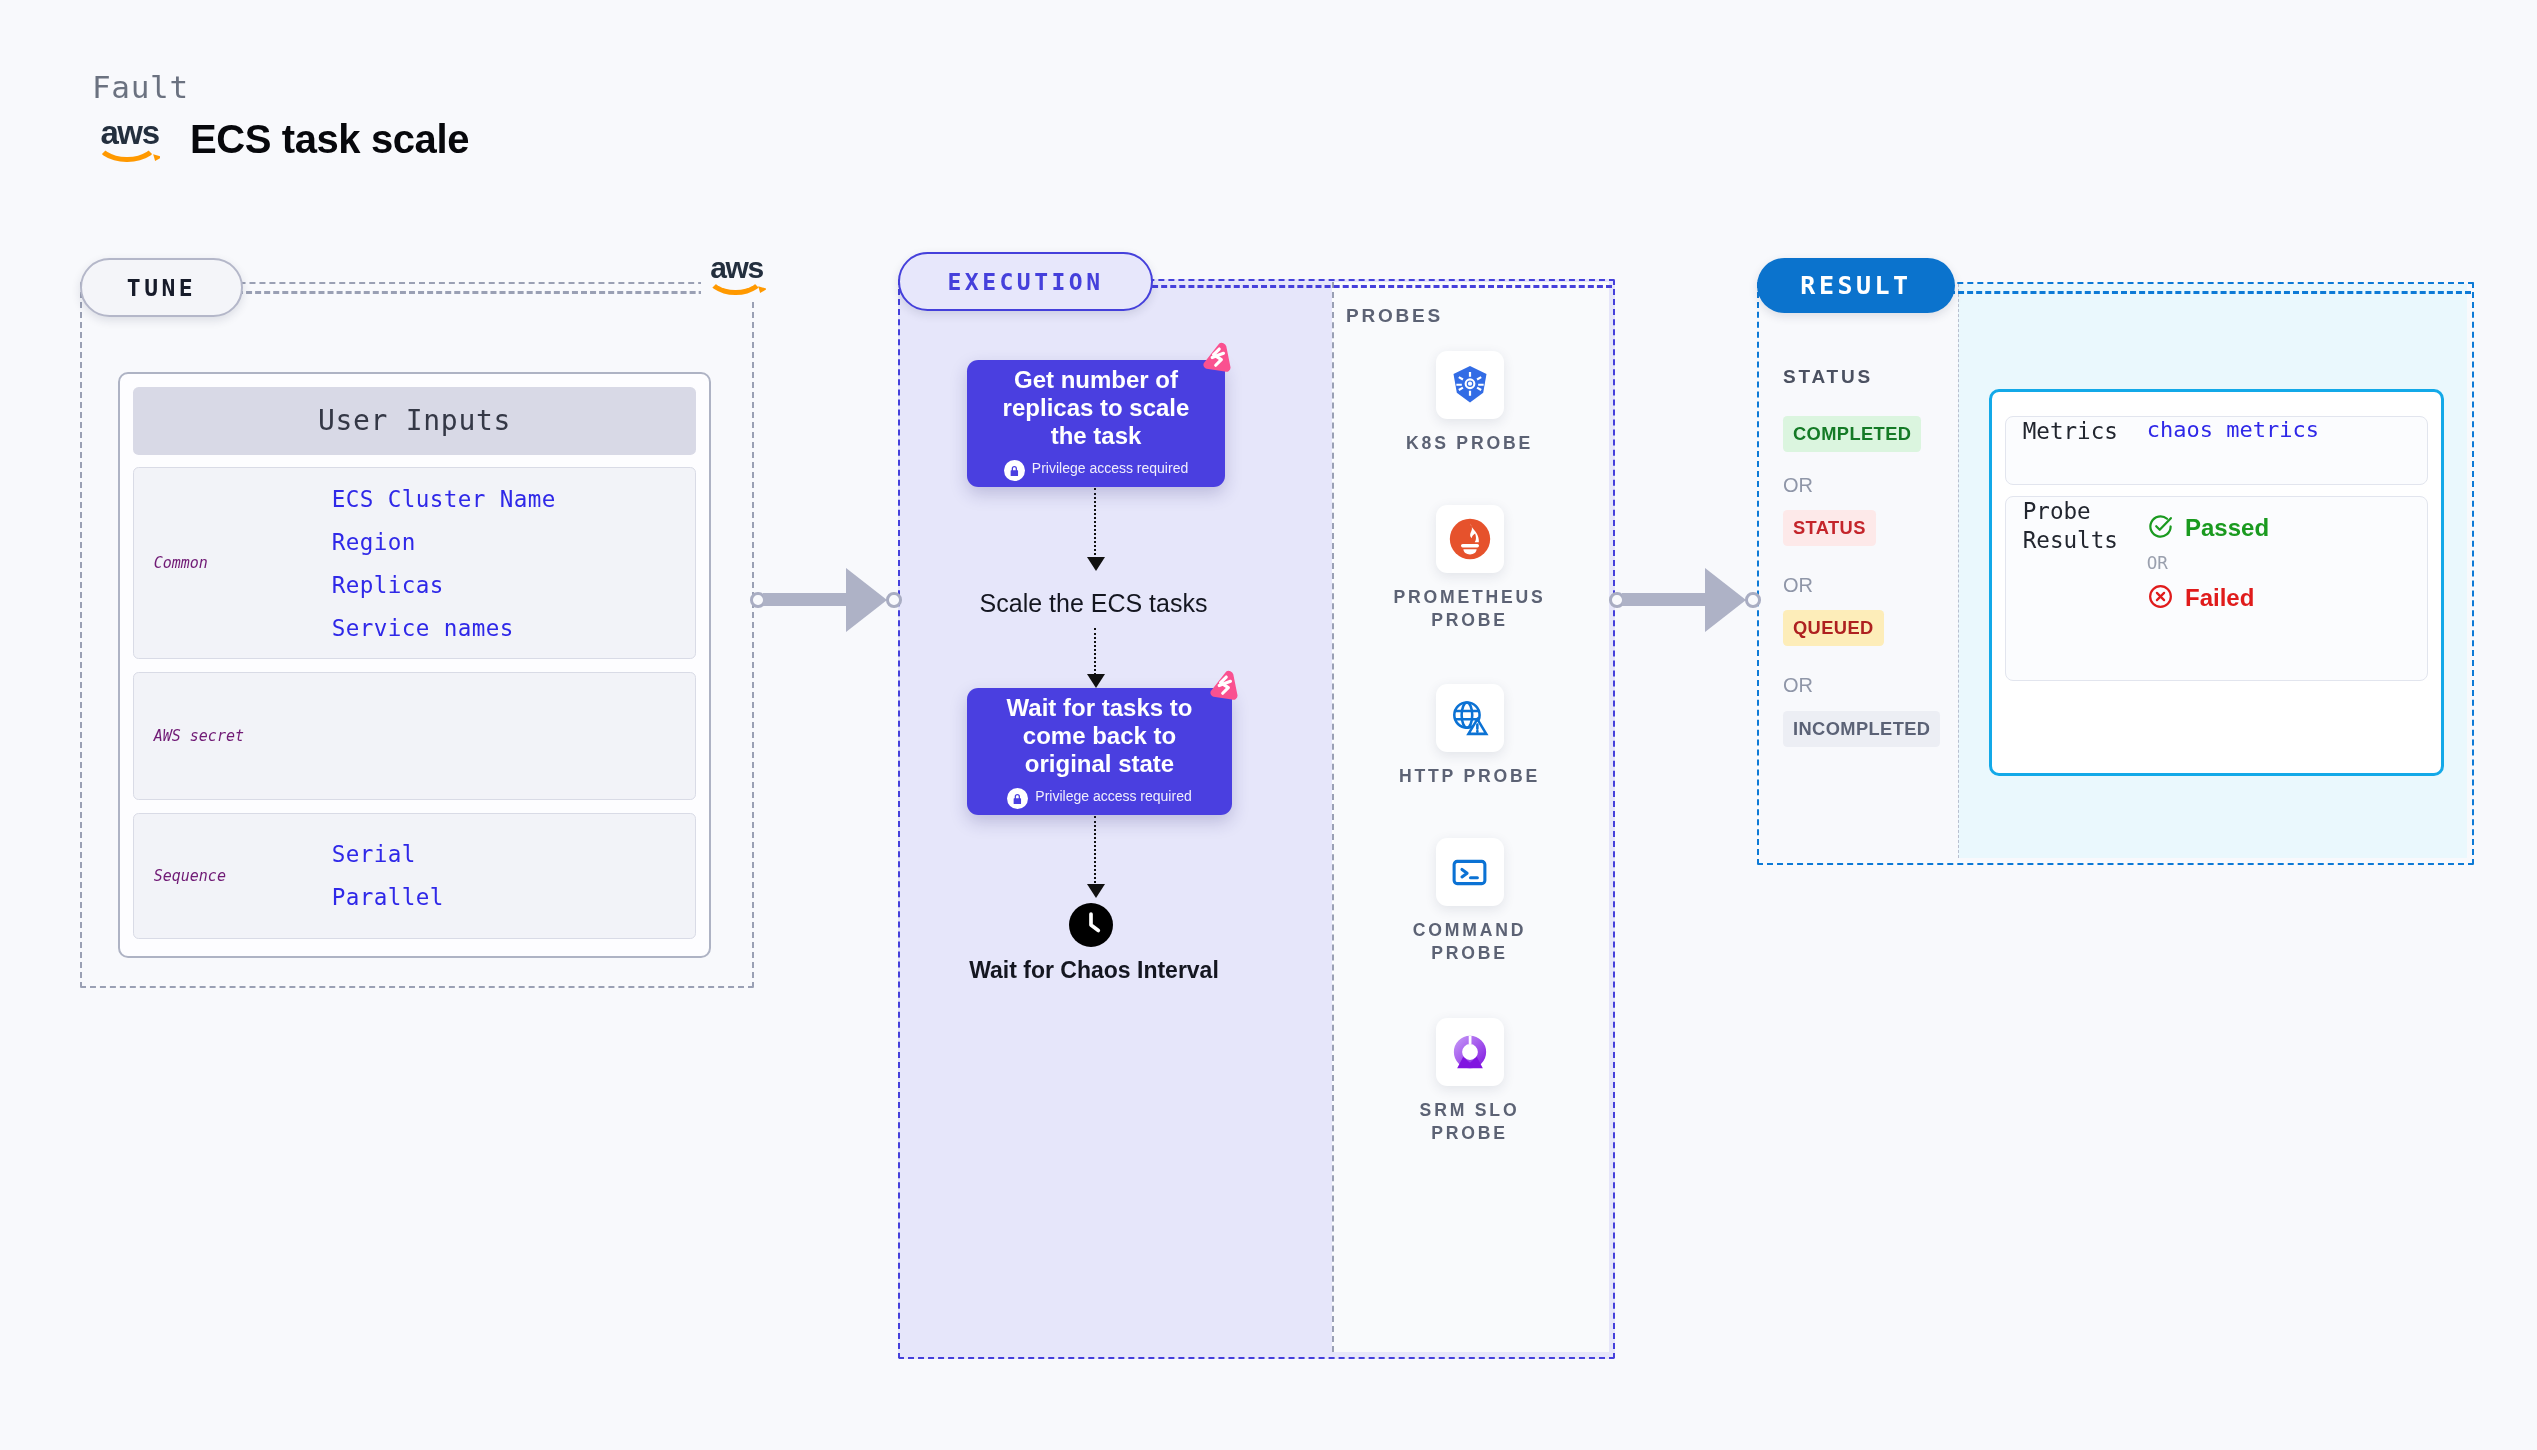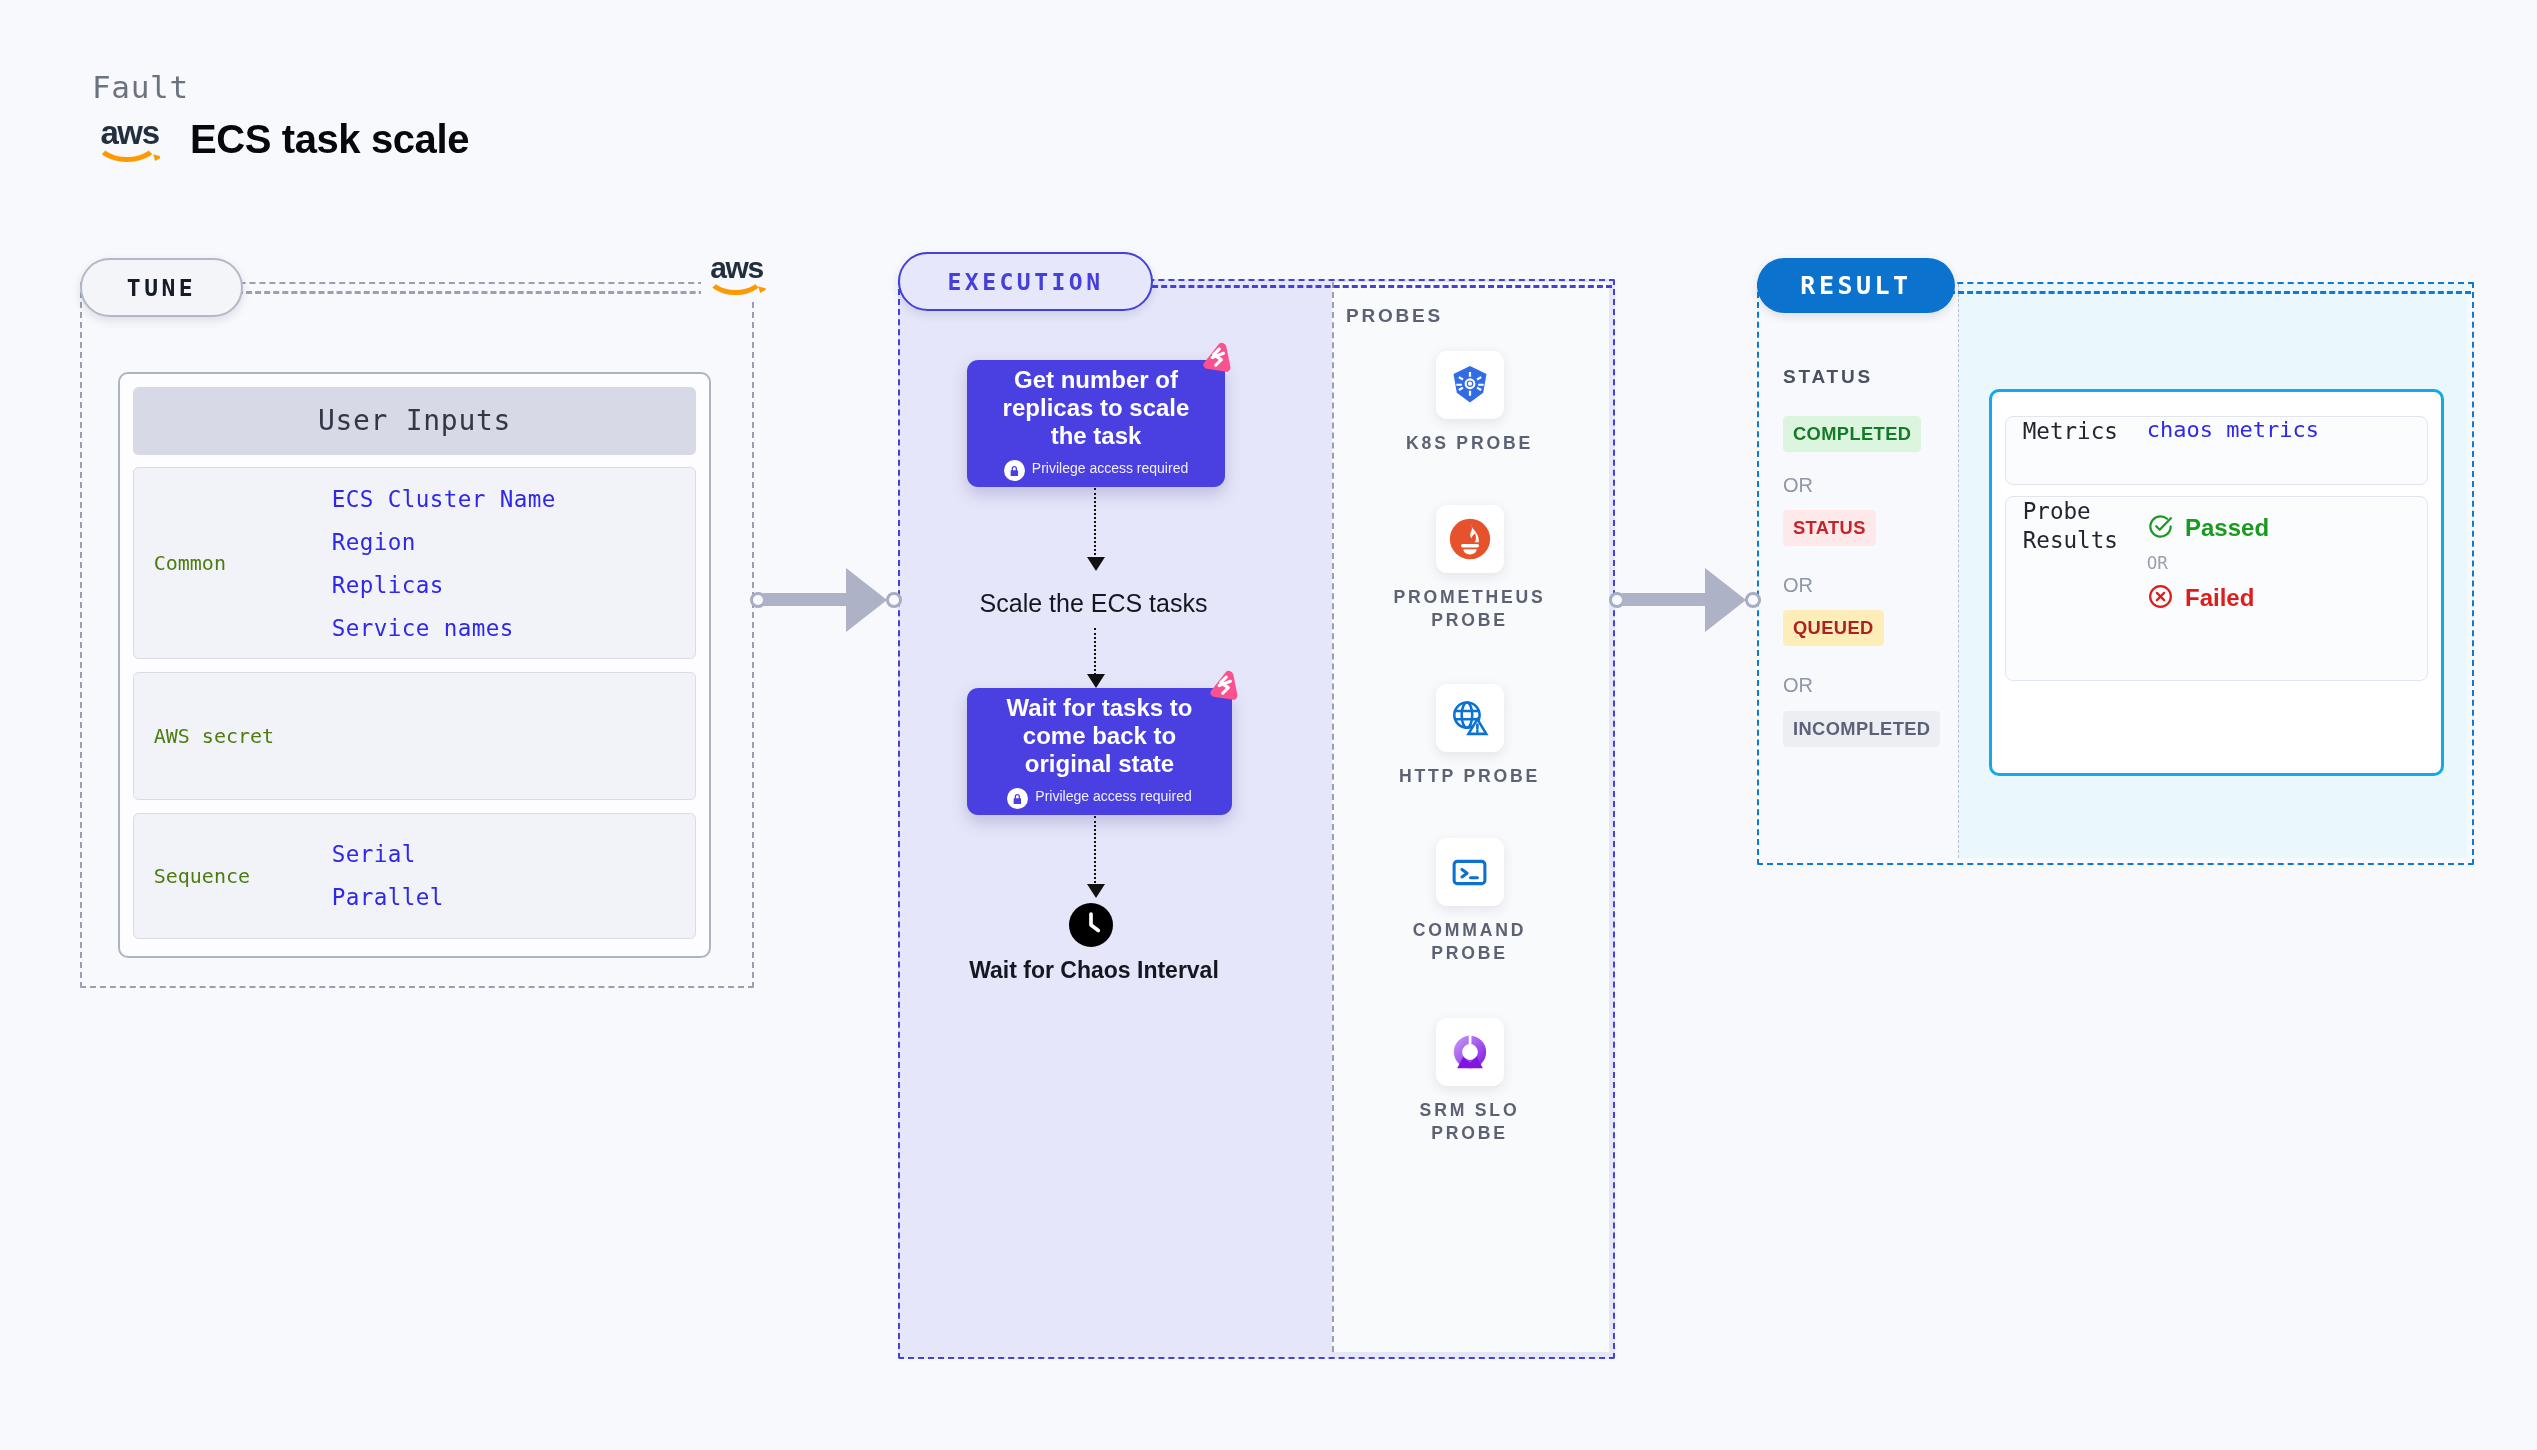--- a/index.html
+++ b/index.html
@@ -103,21 +103,21 @@
     height:68px;background:#d8d9e6;border-radius:5.6px;
     display:flex;align-items:center;justify-content:center;
     font-family:"DejaVu Sans Mono","Liberation Mono",monospace;
     font-size:28px;color:#343846;letter-spacing:0.7px;
   }
   .input-group{
     margin-top:12.7px;background:#f2f3f8;border:1.4px solid #d9dbe6;border-radius:5.6px;
     display:flex;align-items:center;box-sizing:border-box;
     font-family:"DejaVu Sans Mono","Liberation Mono",monospace;
   }
-  .ig-label{width:198px;padding-left:20px;font-size:20px;color:#4d7c0f;box-sizing:border-box;}
+  .ig-label{width:198px;padding-left:20px;font-size:15px;color:#701a75;box-sizing:border-box;font-style:italic;}
   .ig-values{flex:1;display:flex;flex-direction:column;gap:17px;padding:21px 0;}
   .ig-values span{font-size:22.6px;color:#2f28e8;letter-spacing:0.4px;}
   #group-common{height:192px;}
   #group-secret{height:128px;}
   #group-sequence{height:126px;}
 
   
   .arrow-wrap{z-index:15;}
   .arrow-dot{
     position:absolute;width:15.5px;height:15.5px;border-radius:50%;

